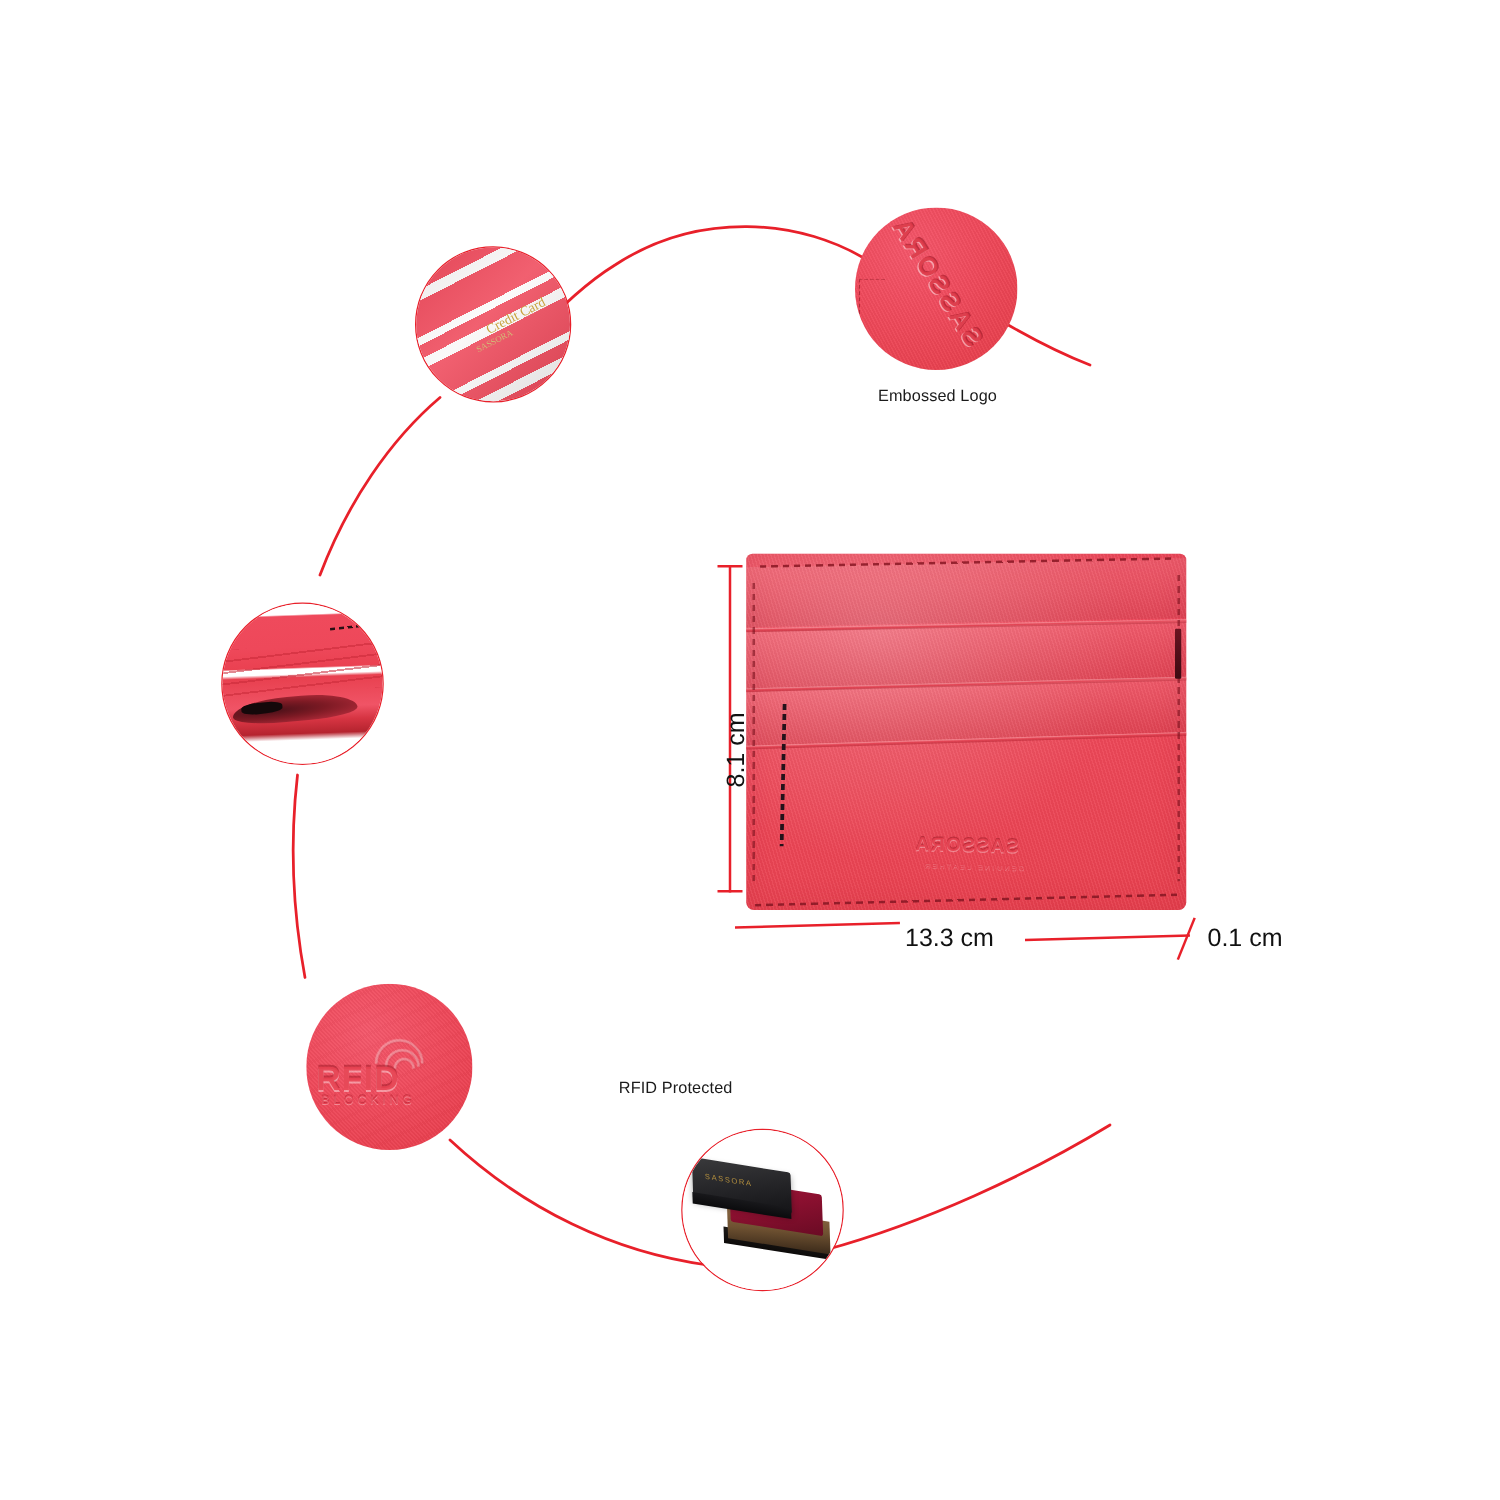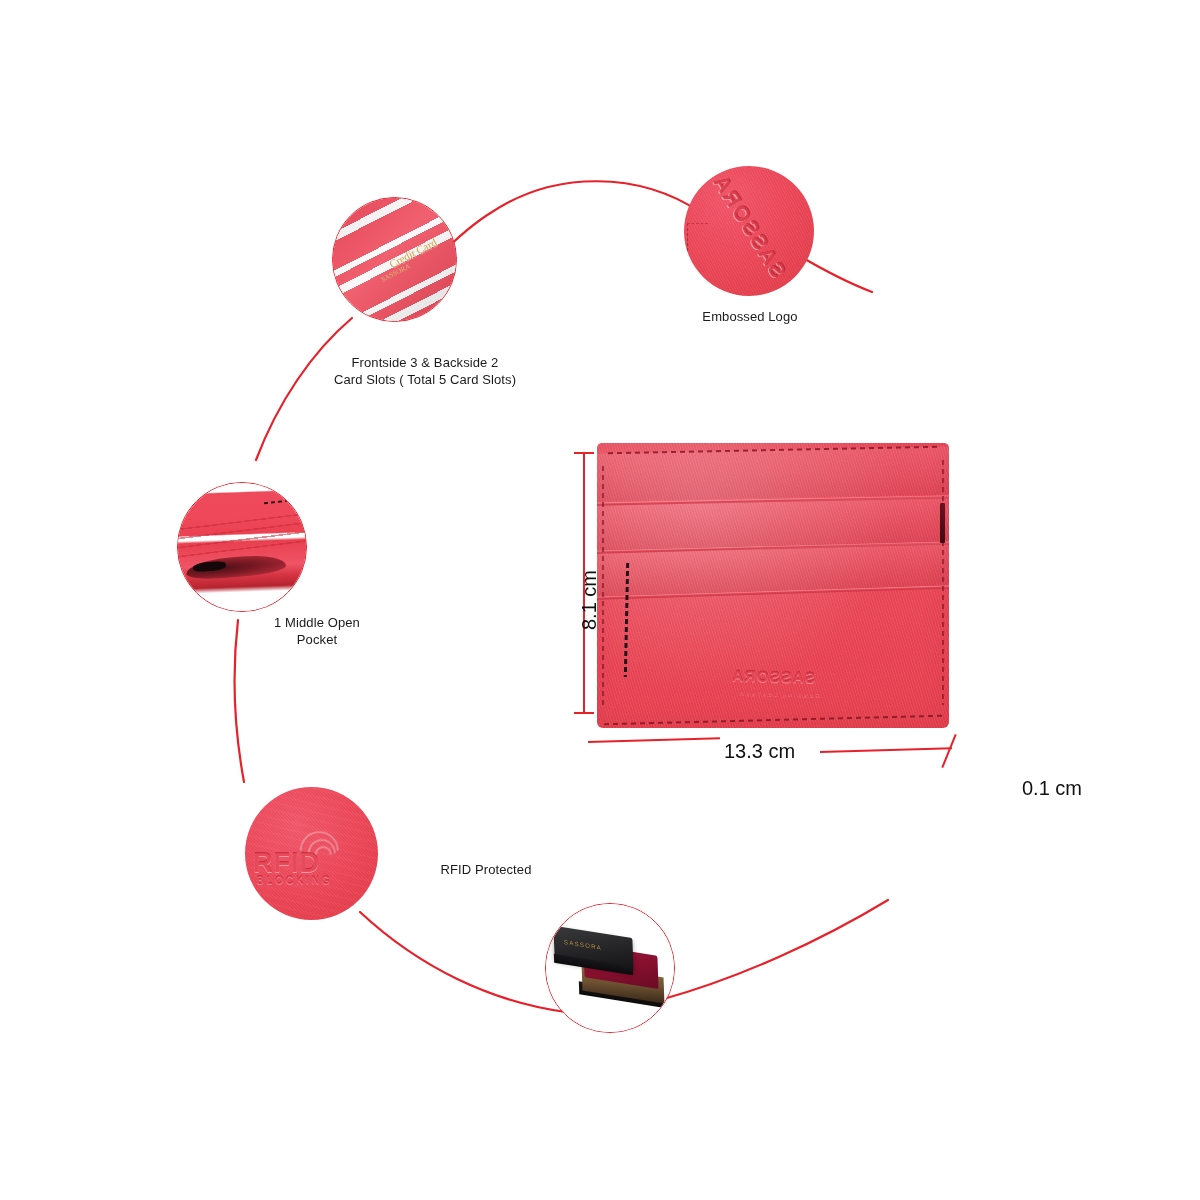--- a/index.html
+++ b/index.html
@@ -41,21 +41,21 @@
   
   .callout-label {
     position: absolute;
     font-size: 13px;
     line-height: 1.28;
     color: #1b1b1b;
     white-space: pre-line;
     letter-spacing: 0.1px;
   }
   .callout-label.center { text-align: center; }
-  .callout-label.left   { text-align: center; }
+  .callout-label.left   { text-align: right; }
 
   
   #circle-card-slots .leather {
     position: absolute;
     inset: -30%;
     background:
       repeating-linear-gradient(
         -27deg,
         #ef4a5c 0px, #ef4a5c 26px,
         #f9f7f7 26px, #f9f7f7 34px,
@@ -423,40 +423,36 @@
     <path d="M 660,1000
              C 740,978 822,940 888,900" fill="none" stroke="#e8202a" stroke-width="2.2" stroke-linecap="round"></path>
   </svg>
 
   <div class="callout-circle outlined" id="circle-card-slots" style="left:332px; top:197px; width:125px; height:125px;">
     <div class="leather"></div>
     <div class="shade"></div>
     <div class="credit-text">Credit Card</div>
     <div class="credit-sub">SASSORA</div>
   </div>
-  <div class="callout-label center" id="label-card-slots" style="left:295px; top:355px; width:260px;">Frontside 3 &amp; Backside 2
-Card Slots ( Total 5 Card Slots)</div>
 
   <div class="callout-circle" id="circle-embossed-logo" style="left:684px; top:166px; width:130px; height:130px;">
     <div class="leather"></div>
     <div class="grain"></div>
     <div class="stitch"></div>
     <div class="emboss">SASSORA</div>
   </div>
   <div class="callout-label center" id="label-embossed-logo" style="left:655px; top:309px; width:190px;">Embossed Logo</div>
 
   <div class="callout-circle outlined" id="circle-middle-pocket" style="left:177px; top:482px; width:130px; height:130px;">
     <div class="body"></div>
     <div class="fold-lines"></div>
     <div class="gap"></div>
     <div class="gap-dark"></div>
     <div class="stitch-r"></div>
   </div>
-  <div class="callout-label center" id="label-middle-pocket" style="left:232px; top:615px; width:170px;">1 Middle Open
-Pocket</div>
 
   <div class="callout-circle" id="circle-rfid" style="left:245px; top:787px; width:133px; height:133px;">
     <div class="leather"></div>
     <div class="grain"></div>
     <div class="waves">
       <span style="left:8%;  top:14%; width:58%; height:58%;"></span>
       <span style="left:20%; top:26%; width:40%; height:40%;"></span>
       <span style="left:32%; top:38%; width:22%; height:22%;"></span>
     </div>
     <div class="rfid-word">RFID</div>
@@ -503,15 +499,15 @@
   <div class="dim-line" style="left:583px; top:452px; width:2px; height:262px;"></div>
   <div class="dim-cap" style="left:574px; top:452px; width:20px; height:2px;"></div>
   <div class="dim-cap" style="left:574px; top:712px; width:20px; height:2px;"></div>
   <div class="dim-label" id="dim-height-label" style="left:578px; top:630px;">8.1 cm</div>
 
   <div class="dim-line" style="left:588px; top:741px; width:132px; height:2px; transform:rotate(-1.6deg); transform-origin:left center;"></div>
   <div class="dim-line" style="left:820px; top:751px; width:132px; height:2px; transform:rotate(-1.6deg); transform-origin:left center;"></div>
   <div class="dim-label" style="left:724px; top:740px;">13.3 cm</div>
 
   <div class="dim-line" style="left:948px; top:733px; width:2px; height:36px; transform:rotate(22deg); transform-origin:center;"></div>
-  <div class="dim-label" style="left:1022px; top:740px;margin-top:37px;">0.1 cm</div>
+  <div class="dim-label" style="left:966px; top:740px;">0.1 cm</div>
 
 </div>
 
 </body></html>

